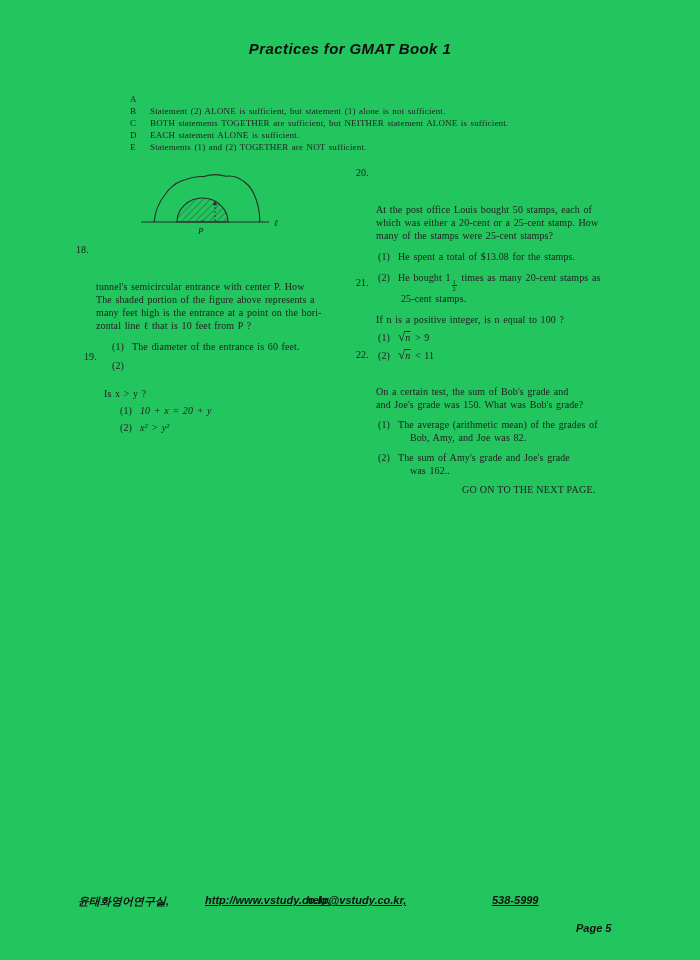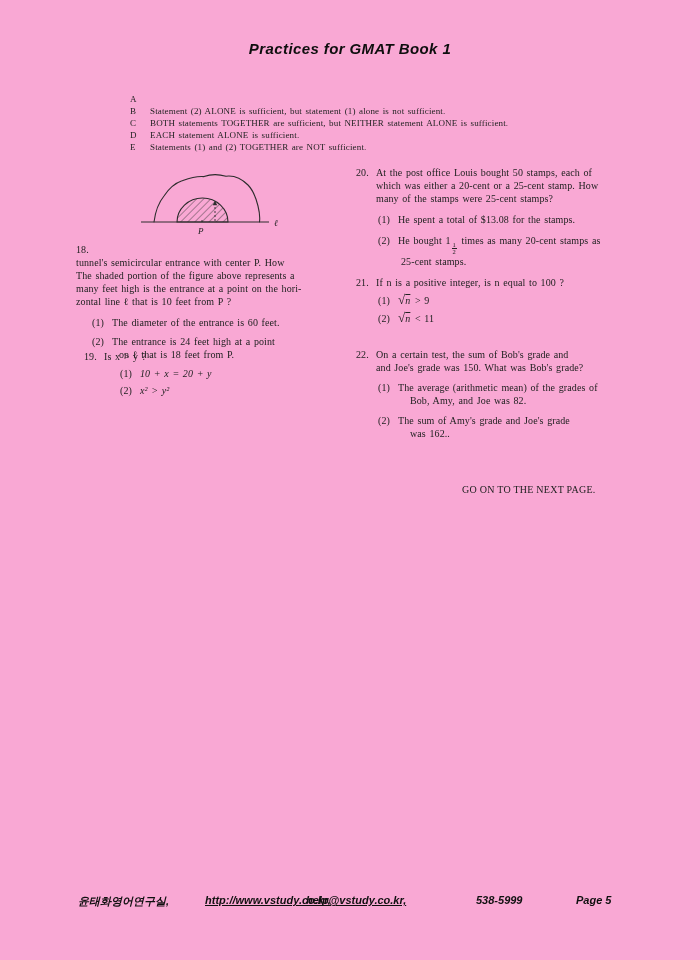--- a/index.html
+++ b/index.html
@@ -1,18 +1,18 @@
 <!DOCTYPE html>
 <html><head>
 <meta charset="utf-8">
 <style>
   html,body { margin:0; padding:0; background:#ffffff; }
   .page {
     position:relative; width:700px; height:960px;
-    background:#f9a8d4; overflow:hidden;
+    background:#22c55e; overflow:hidden;
     font-family:"Liberation Serif", serif; color:#1f1f1f;
   }
 
   
   .title {
     position:absolute; top:40px; left:0; width:100%;
     text-align:center;
     font-family:"Liberation Sans", sans-serif;
     font-weight:bold; font-style:italic;
     font-size:15px; letter-spacing:0.4px; color:#0e0e0e;
@@ -23,22 +23,22 @@
   .instr-row { display:flex; }
   .instr-letter { width:20px; flex:none; }
 
   
   .figure { position:absolute; left:138px; top:172px; }
   .fig-label { font-family:"Liberation Serif", serif; font-style:italic; font-size:9px; fill:#242424; }
 
   
   .q { position:absolute; display:flex; font-size:10px; line-height:13px; letter-spacing:0.1px; word-spacing:1px; color:#222; }
   .qnum { width:20px; flex:none; }
-  .qbody { flex:1; }
-  #q18 { left:76px;  top:243px; width:282px;flex-direction:column; }
+  .qbody { flex:1;margin-top:37px; }
+  #q18 { left:76px;  top:243px; width:282px; }
   #q19 { left:84px;  top:350px; width:282px; }
   #q20 { left:356px; top:166px; width:292px; }
   #q21 { left:356px; top:276px; width:292px; }
   #q22 { left:356px; top:348px; width:292px; }
 
   .stmt { display:flex; margin-top:6px; }
   .stmt-label { width:20px; flex:none; }
   .left-col .stmt-label  { margin-left:16px; }
   .right-col .stmt-label { margin-left:2px; }
   .stmt-first { margin-top:8px; }
@@ -71,22 +71,22 @@
   
   .footer {
     position:absolute; top:894px; left:0; width:100%; height:16px;
     font-family:"Liberation Sans", sans-serif;
     font-weight:bold; font-style:italic; font-size:11px; color:#101010;
   }
   .footer span { position:absolute; white-space:nowrap; }
   .f-lab   { left:78px;  font-size:11px; }
   .f-url   { left:205px; text-decoration:underline; }
   .f-email { left:294px; text-decoration:underline;margin-left:12px; }
-  .f-phone { left:476px; }
-  .f-page  { left:576px; }
+  .f-phone { left:492px;text-decoration:underline; }
+  .f-page  { left:576px;margin-top:28px; }
 </style>
 </head>
 <body>
 
 <div class="page">
 
   <div class="title">Practices for GMAT Book 1</div>
 
   <div class="instructions">
     <div class="instr-row">
@@ -132,24 +132,20 @@
       <div class="line">tunnel's semicircular entrance with center P. How</div>
       <div class="line">The shaded portion of the figure above represents a</div>
       <div class="line">many feet high is the entrance at a point on the hori-</div>
       <div class="line">zontal line ℓ that is 10 feet from P ?</div>
       <div class="stmt stmt-first">
         <span class="stmt-label">(1)</span>
         <span class="stmt-text">The diameter of the entrance is 60 feet.</span>
       </div>
       <div class="stmt">
         <span class="stmt-label">(2)</span>
-        <div class="stmt-text">
-          <div class="line">The entrance is 24 feet high at a point</div>
-          <div class="line cont-7">on ℓ that is 18 feet from P.</div>
-        </div>
       </div>
     </div>
   </div>
 
   <div class="q left-col" id="q19">
     <div class="qnum">19.</div>
     <div class="qbody">
       <div class="line">Is x &gt; y ?</div>
       <div class="stmt stmt-first">
         <span class="stmt-label">(1)</span>

